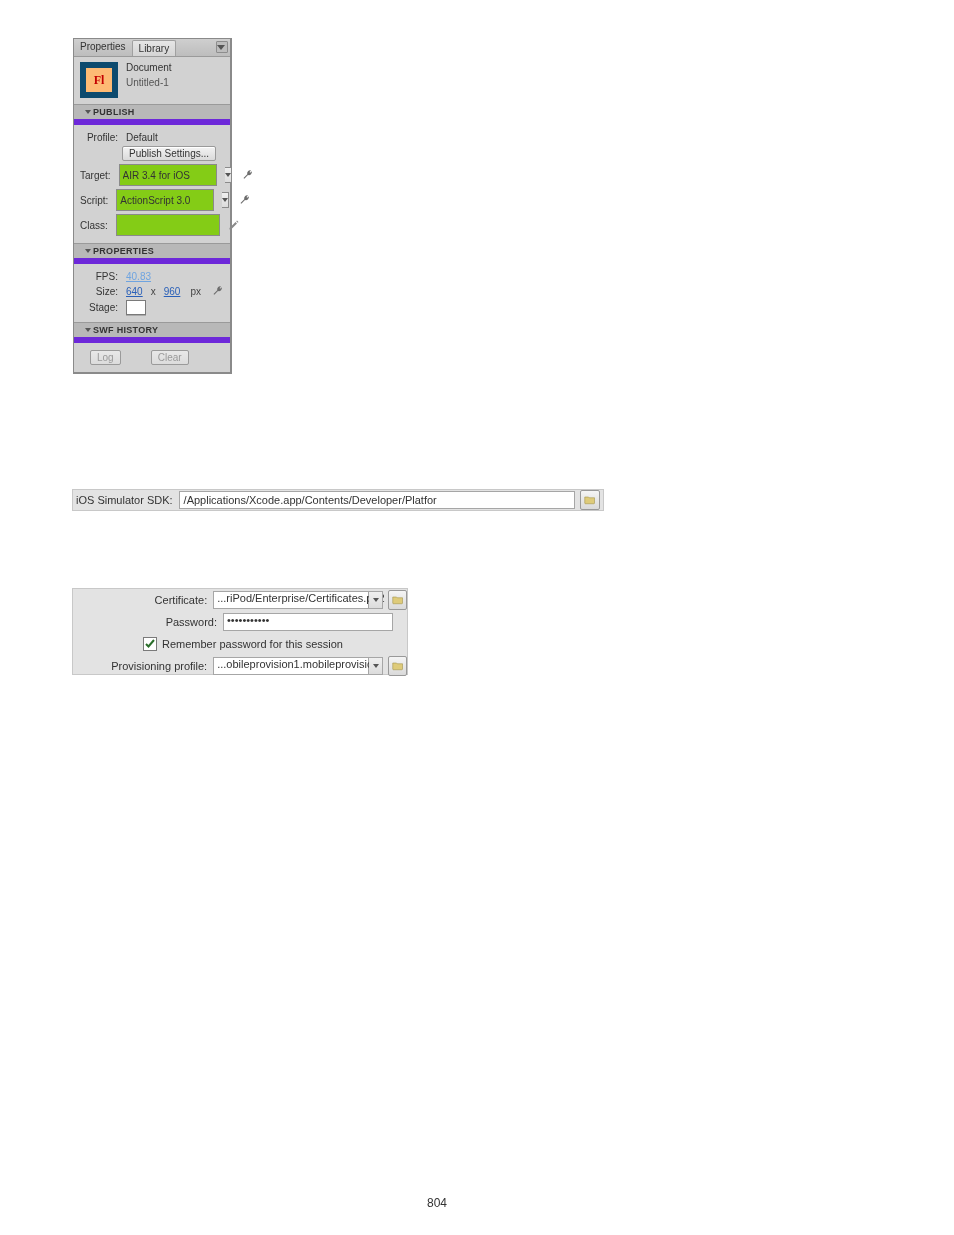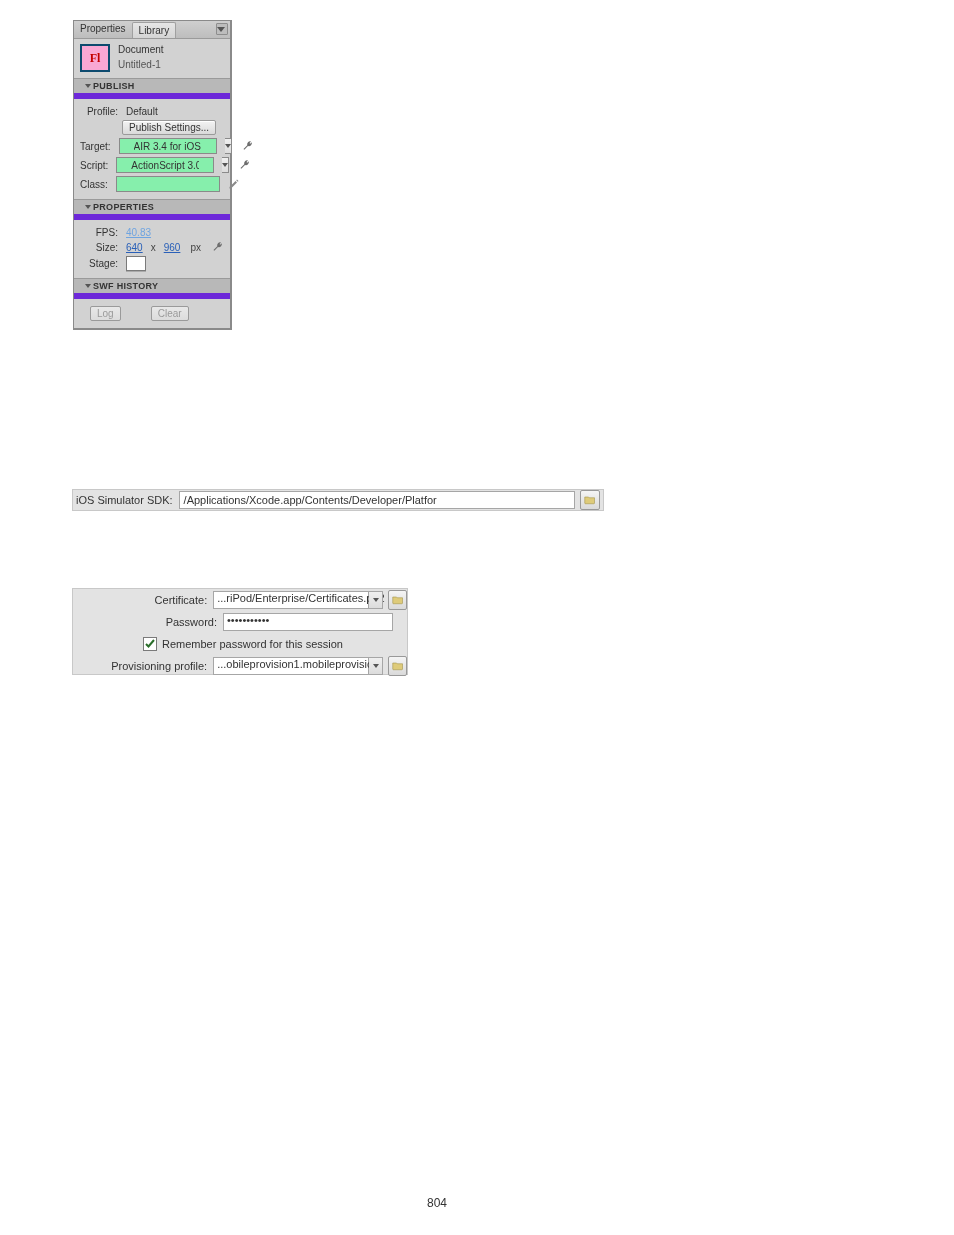--- a/index.html
+++ b/index.html
@@ -1,45 +1,45 @@
 <!DOCTYPE html>
 <html><head>
 <meta charset="utf-8">
 <style>
   html,body{margin:0;padding:0;background:#fff;font-family:Tahoma,Verdana,Arial,sans-serif;font-size:11px;color:#000;width:954px}
   body{min-height:1235px;position:relative}
 
   
-  .props-panel{position:absolute;left:73px;top:20px;width:156px;background:#d2d2d2;border:1px solid #8a8a8a;border-right:2px solid #8a8a8a;border-bottom:2px solid #8a8a8a}
+  .props-panel{position:absolute;left:73px;top:38px;width:156px;background:#d2d2d2;border:1px solid #8a8a8a;border-right:2px solid #8a8a8a;border-bottom:2px solid #8a8a8a}
   .panel-tabs{height:17px;background:linear-gradient(#cfcfcf,#bdbdbd);border-bottom:1px solid #9a9a9a;display:flex;align-items:stretch;position:relative}
   .tab{padding:2px 6px 0 6px;font-size:10px;color:#333;cursor:pointer}
   .tab.active{background:linear-gradient(#e6e6e6,#d4d4d4);border:1px solid #a0a0a0;border-bottom:none;border-radius:2px 2px 0 0;margin-top:1px}
   .tab-menu{position:absolute;right:2px;top:2px;display:flex;gap:1px}
   .mini-btn{width:10px;height:10px;background:#bdbdbd;border:1px solid #8d8d8d;font-size:8px;line-height:8px;text-align:center;color:#555;border-radius:1px}
   .mini-tri{width:0;height:0;border-left:4px solid transparent;border-right:4px solid transparent;border-top:5px solid #555;margin-top:3px}
 
   .doc-header{display:flex;gap:8px;align-items:flex-start;padding:5px 6px 6px 6px}
-  .fl-box{width:26px;height:24px;background:#f9a8d4;border:2px solid #0c4a6e;display:flex;align-items:center;justify-content:center;font-family:Georgia,serif;font-weight:bold;color:#c40000;font-size:12px}
+  .fl-box{width:26px;height:24px;background:#fdba74;border:6px solid #0c4a6e;display:flex;align-items:center;justify-content:center;font-family:Georgia,serif;font-weight:bold;color:#c40000;font-size:12px}
   .doc-title{font-size:10px;color:#333}
   .doc-name{font-size:10px;color:#555;margin-top:4px}
 
   .section-hdr{background:#b8b8b8;border-top:1px solid #9a9a9a;border-bottom:6px solid #6d28d9;padding:2px 2px 2px 12px;display:flex;align-items:center;gap:3px;font-size:9px;font-weight:bold;color:#333;letter-spacing:.3px}
   .tri{width:0;height:0;border-left:4px solid #555;border-top:3px solid transparent;border-bottom:3px solid transparent;transform:rotate(90deg)}
 
   .body{padding:4px 6px}
   .row{display:flex;align-items:center;margin:3px 0;gap:8px}
   .lab{width:38px;text-align:right;font-size:10px;color:#333}
   .bluelink{color:#2a60b8;text-decoration:underline;font-size:10px}
   .mutelink{color:#6fa4e0;text-decoration:underline;font-size:10px}
   .px{font-size:10px;color:#444;margin-left:2px}
 
   .btn{background:linear-gradient(#f3f3f3,#dadada);border:1px solid #9a9a9a;border-radius:2px;font-size:10px;padding:1px 6px;color:#333;box-shadow:inset 0 1px 0 #fff}
   .btn.disabled{color:#9a9a9a;box-shadow:none;background:linear-gradient(#e8e8e8,#dcdcdc)}
 
-  .field{background:#86efac;border:1px solid #8a8a8a;height:16px;box-sizing:border-box;font-size:10px;padding:0 14px;color:#333}
+  .field{background:#84cc16;border:1px solid #8a8a8a;height:22px;box-sizing:border-box;font-size:10px;padding:0 3px;color:#333}
   .field.short{width:98px}
   .field.full{width:104px}
   .dd-arrow{width:12px;height:14px;border:1px solid #8a8a8a;border-left:none;background:linear-gradient(#efefef,#dcdcdc);display:flex;align-items:center;justify-content:center}
   .dd-arrow div{width:0;height:0;border-left:3px solid transparent;border-right:3px solid transparent;border-top:4px solid #555}
   .wrench-icon{width:12px;height:12px;margin-left:2px}
   .wrench-icon svg{width:12px;height:12px;display:block}
   .pencil-icon{width:12px;height:12px}
   .pencil-icon svg{width:12px;height:12px;display:block}
   .swatch{width:18px;height:13px;background:#fff;border:1px solid #7a7a7a;box-shadow:0 1px 0 #aaa}
 

